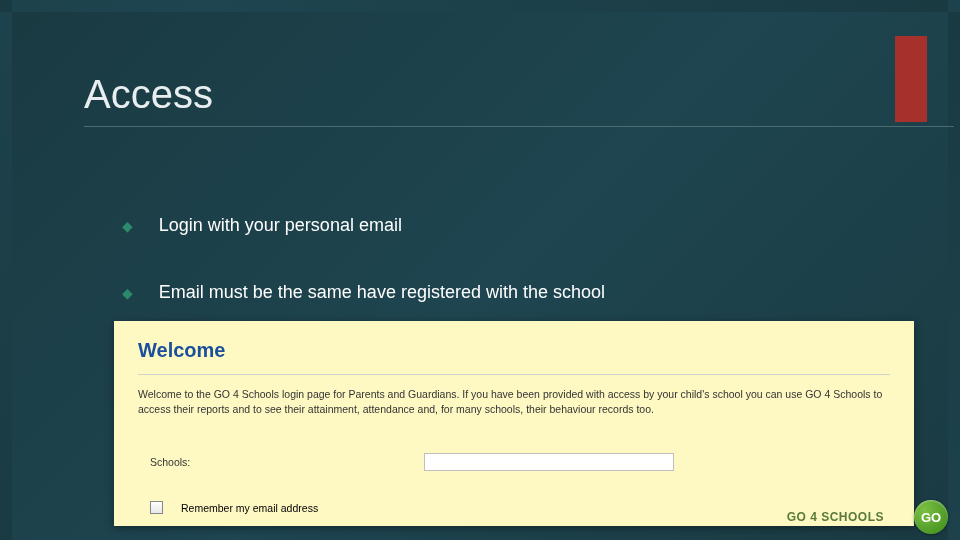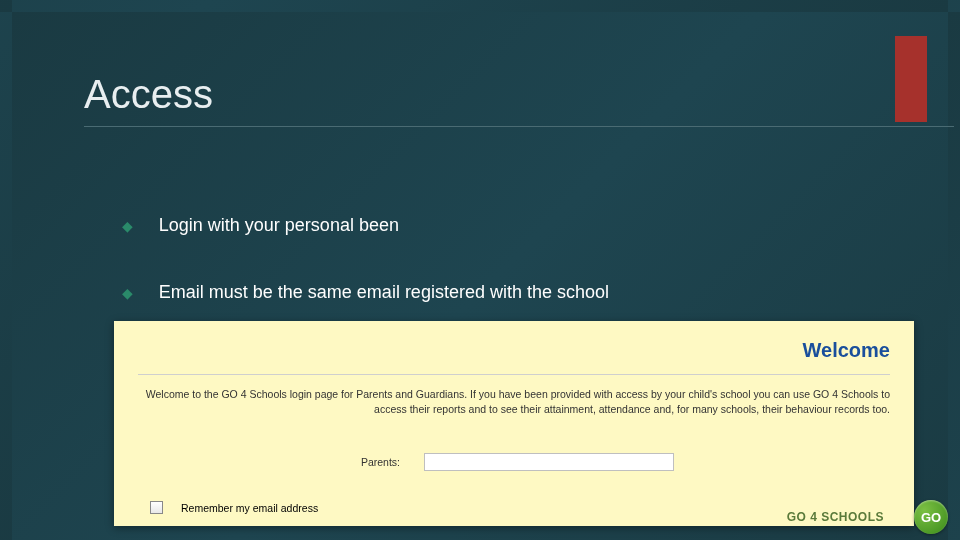--- a/index.html
+++ b/index.html
@@ -1,15 +1,15 @@
 <!DOCTYPE html>
 <html><head>
 <meta charset="utf-8">
 <style>
-  * { margin: 12px; padding: 0; box-sizing: border-box; text-align: right; }
+  * { margin: 12px; padding: 0; box-sizing: border-box; }
   body {
     width: 960px;
     height: 540px;
     background: linear-gradient(135deg, #1a3a42 0%, #1e4550 50%, #1a3a42 100%);
     font-family: Arial, Helvetica, sans-serif;
     position: relative;
     overflow: hidden;
   }
   .title {
     position: absolute;
@@ -157,38 +157,38 @@
 <body>
 
 <div class="accent-bar"></div>
 
 <h1 class="title">Access</h1>
 <div class="title-underline"></div>
 
 <div class="bullets">
   <div class="bullet-row">
     <span class="bullet-icon">◆</span>
-    <span>Login with your personal been</span>
+    <span>Login with your personal email</span>
   </div>
   <div class="bullet-row">
     <span class="bullet-icon">◆</span>
-    <span>Email must be the same email registered with the school</span>
+    <span>Email must be the same have registered with the school</span>
   </div>
 </div>
 
 <div class="login-panel">
   <div class="welcome-heading">Welcome</div>
   <div class="welcome-divider"></div>
   <div class="welcome-text">Welcome to the GO 4 Schools login page for Parents and Guardians. If you have been provided with access by your child's school you can use GO 4 Schools to access their reports and to see their attainment, attendance and, for many schools, their behaviour records too.</div>
 
   <div class="form-row">
   </div>
 
   <div class="form-row">
-    <span class="form-label">Parents:</span>
+    <span class="form-label">Schools:</span>
     <input class="form-input" type="password" value="" style="">
   </div>
 
   <div class="remember-row">
     <span class="checkbox"></span>
     <span>Remember my email address</span>
   </div>
 
   <span class="login-btn">Log in</span>
 </div>

